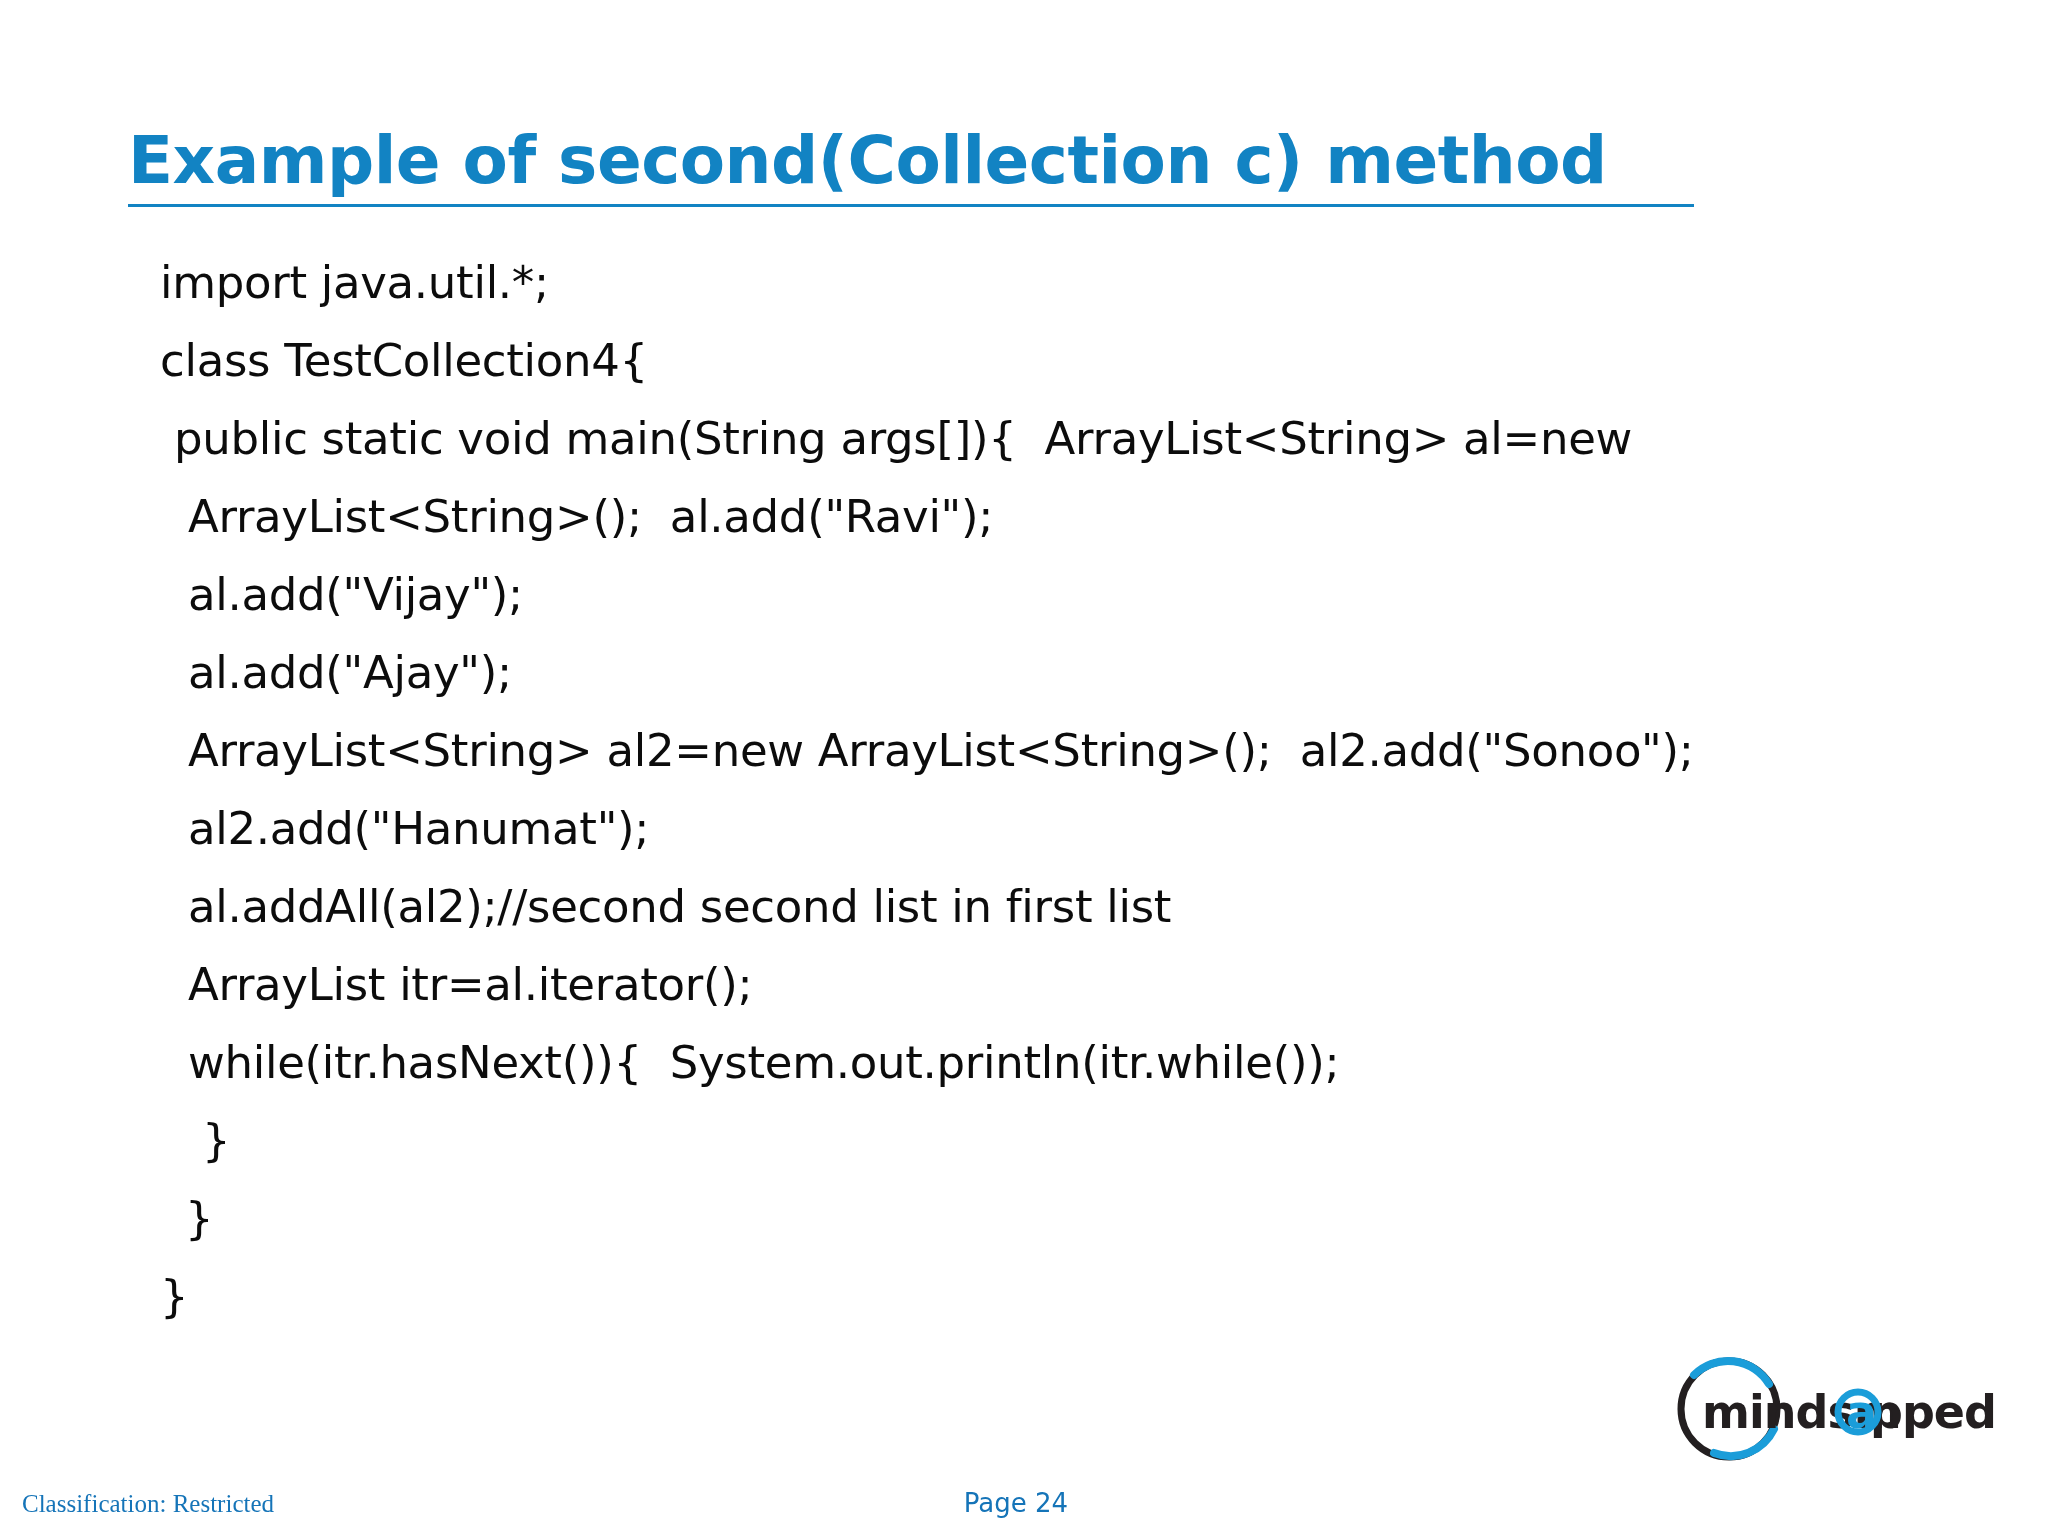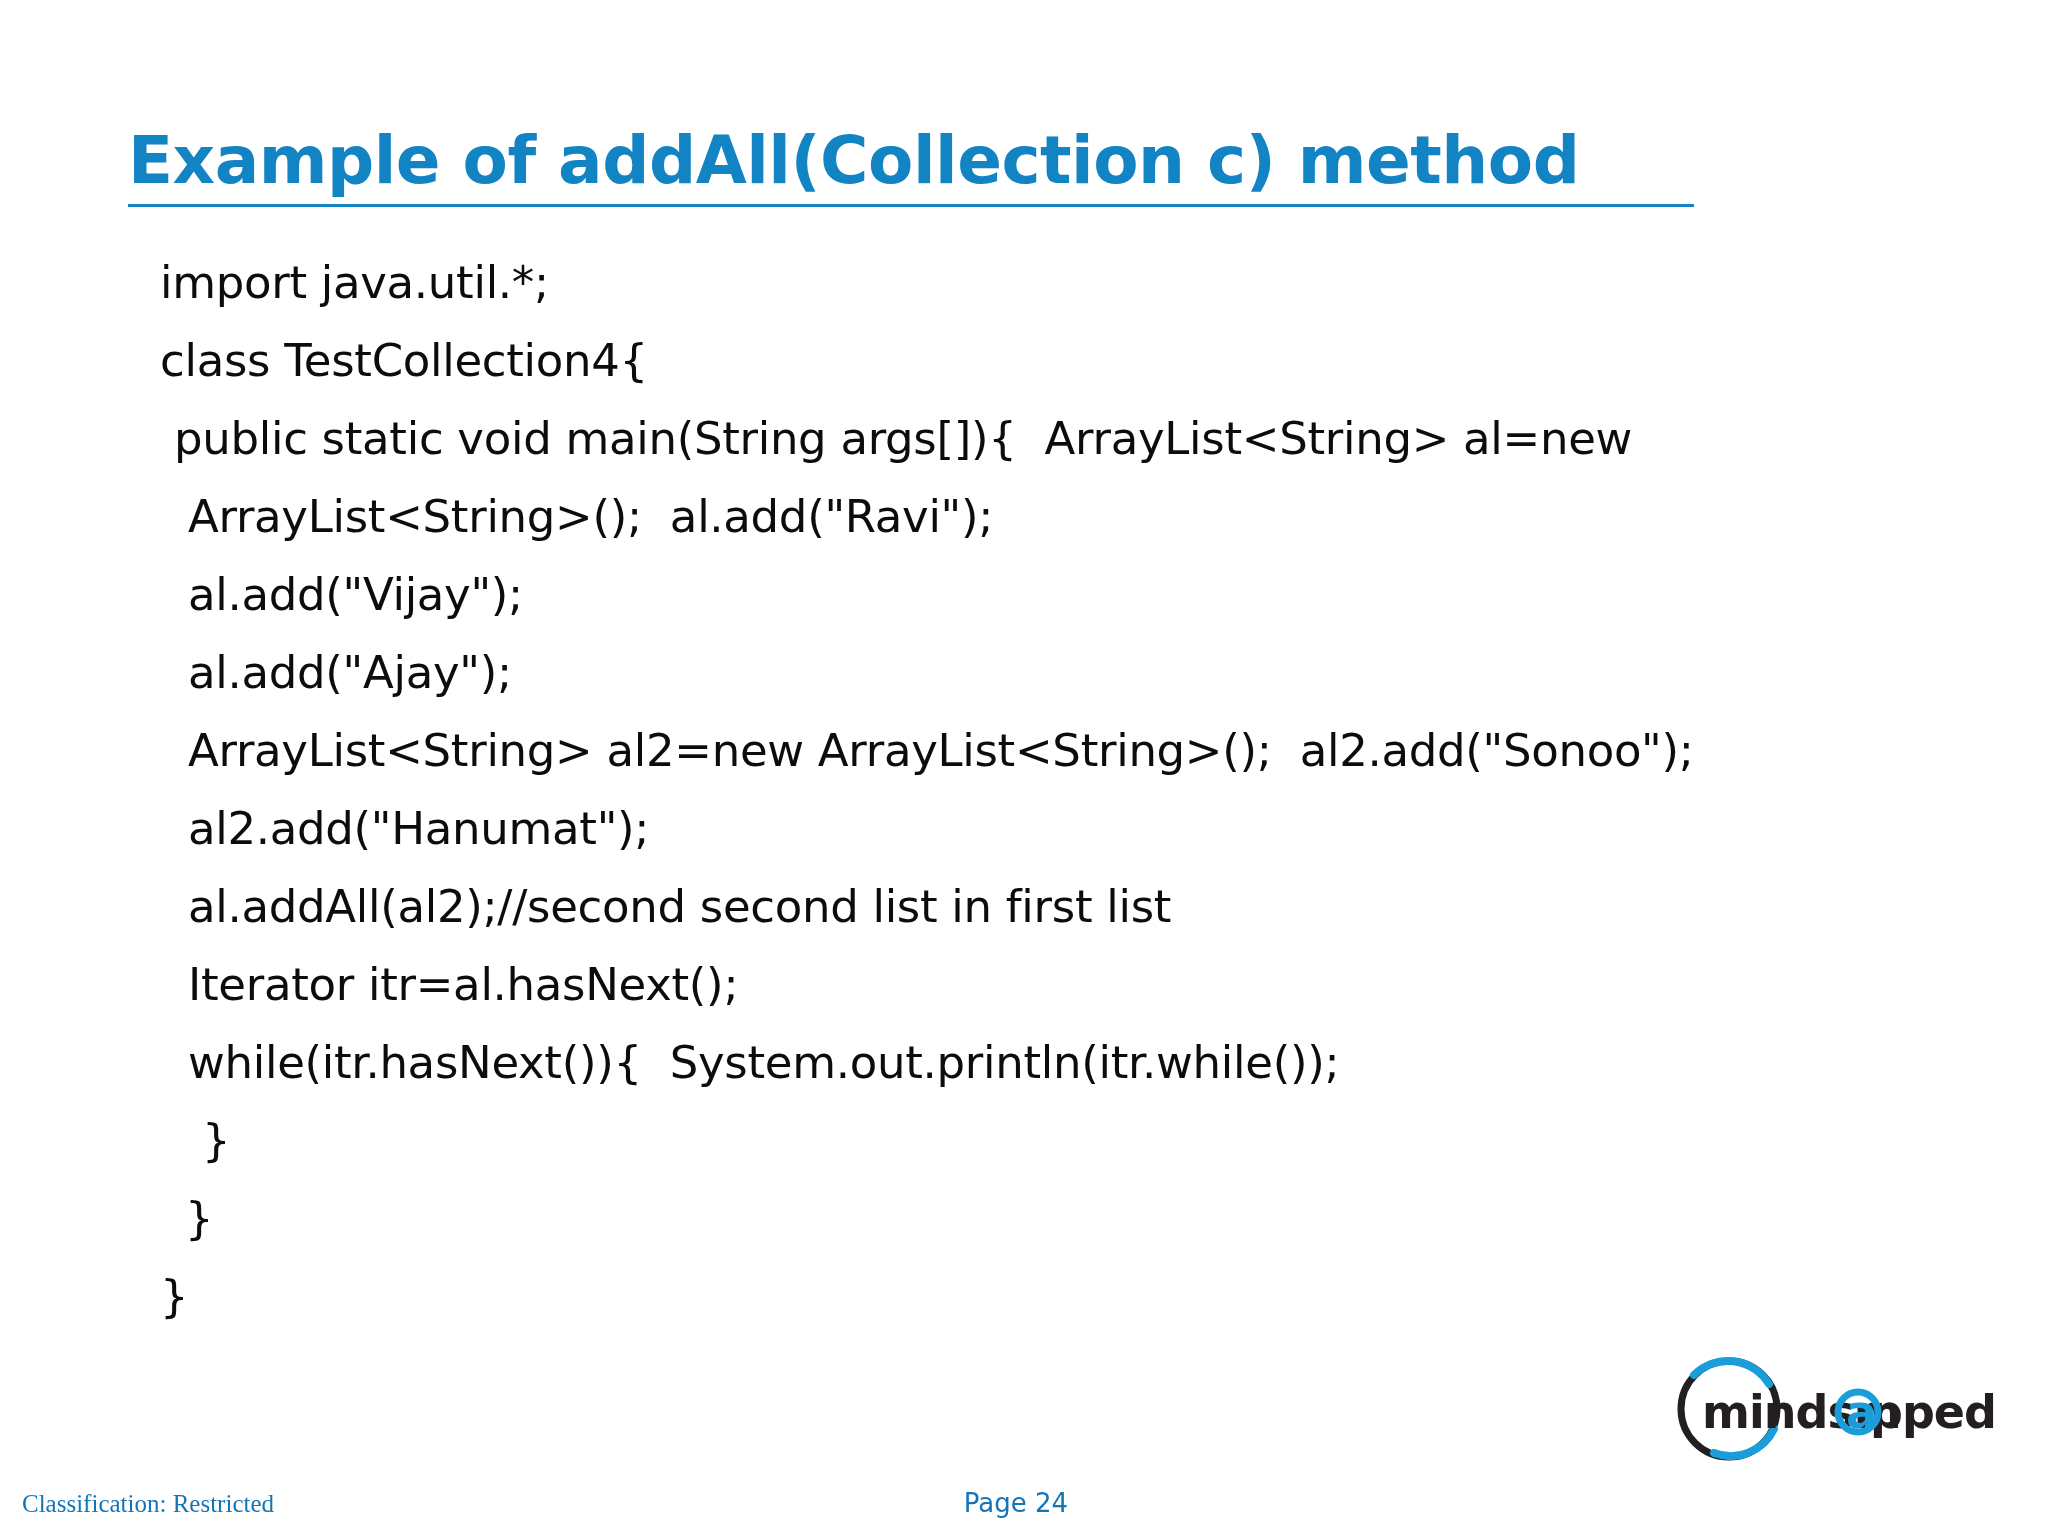--- a/index.html
+++ b/index.html
@@ -92,35 +92,35 @@
     height: 110px;
   }
   .logo svg { display: block; }
 </style>
 </head>
 <body>
 
 <div class="slide">
 
   <div class="title-block">
-    <div class="slide-title">Example of addAll(Collection c) method</div>
+    <div class="slide-title">Example of second(Collection c) method</div>
     <div class="title-rule"></div>
   </div>
 
   <div class="code-block">
       <div class="code-line ind-0">import java.util.*;</div>
       <div class="code-line ind-0">class TestCollection4{</div>
       <div class="code-line ind-0"> public static void main(String args[]){  ArrayList&lt;String&gt; al=new</div>
       <div class="code-line ind-2">ArrayList&lt;String&gt;();  al.add("Ravi");</div>
       <div class="code-line ind-2">al.add("Vijay");</div>
       <div class="code-line ind-2">al.add("Ajay");</div>
       <div class="code-line ind-2">ArrayList&lt;String&gt; al2=new ArrayList&lt;String&gt;();  al2.add("Sonoo");</div>
       <div class="code-line ind-2">al2.add("Hanumat");</div>
       <div class="code-line ind-2">al.addAll(al2);//second second list in first list</div>
-      <div class="code-line ind-2">Iterator itr=al.hasNext();</div>
+      <div class="code-line ind-2">ArrayList itr=al.iterator();</div>
       <div class="code-line ind-2">while(itr.hasNext()){  System.out.println(itr.while());</div>
       <div class="code-line ind-2"> }</div>
       <div class="code-line ind-1"> }</div>
       <div class="code-line ind-0">}</div>
     </div>
 
   <div class="footer-left">Classification: Restricted</div>
   <div class="footer-center">Page 24</div>
 
   <div class="logo">

